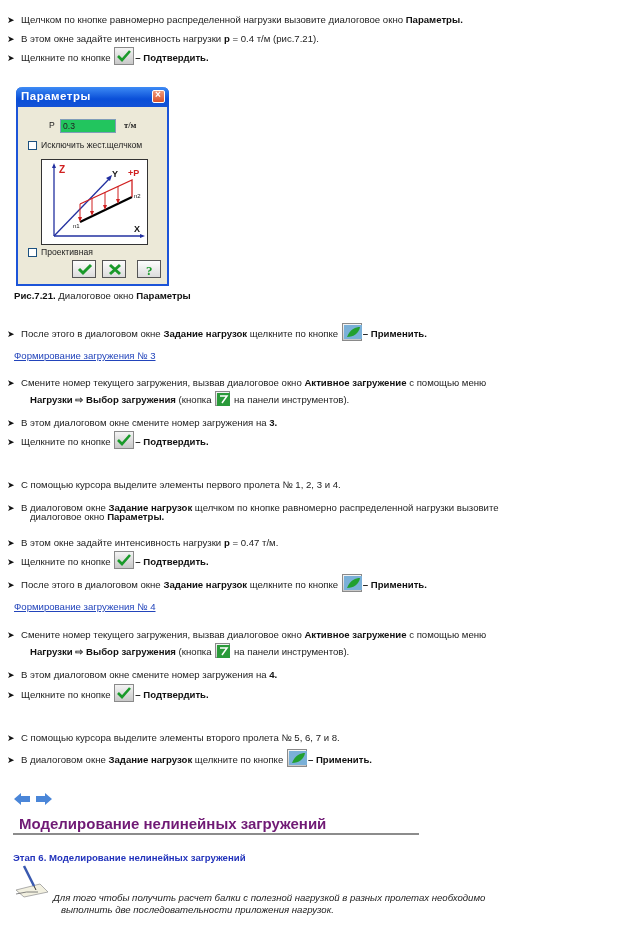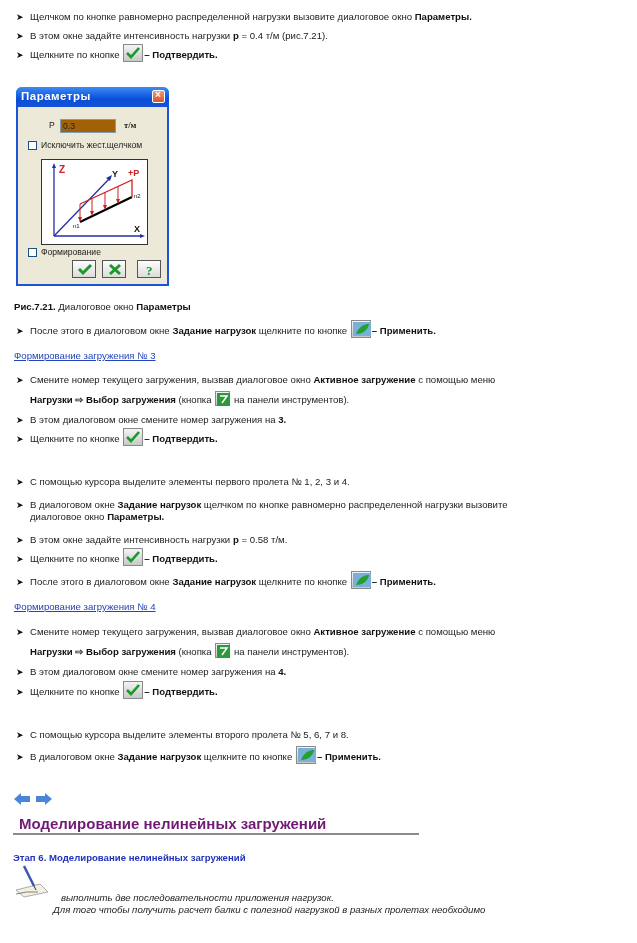--- a/index.html
+++ b/index.html
@@ -1,18 +1,18 @@
 <!DOCTYPE html>
 <html><head>
 <meta charset="utf-8">
 <style>
   html, body { margin: 0; padding: 0; background: #ffffff; }
   body { width: 637px; height: 943px; position: relative; overflow: hidden;
          font-family: "Liberation Sans", sans-serif; font-size: 9.6px; color: #222; }
-  .bul { position: absolute; left: 16px; white-space: nowrap; line-height: 14px; }
+  .bul { position: absolute; left: 7px; white-space: nowrap; line-height: 20px; }
   .bul .arrow { display: inline-block; width: 14px; font-size: 9px; color: #111; }
   .cont { position: absolute; left: 30px; white-space: nowrap; line-height: 13px; }
   b { font-weight: bold; color: #111; }
   .link { position: absolute; left: 14px; color: #2244bb; text-decoration: underline; white-space: nowrap; font-size: 9.6px; }
   .btn-ok, .btn-apply, .btn-sel {
     display: inline-block; vertical-align: middle; width: 20px; height: 18px; margin: -5px 1px 0 1px;
     border: 1px solid #8a8a8a; background: linear-gradient(#f4f4f4, #c8c8c8); position: relative; box-sizing: border-box;
   }
   .btn-ok svg, .btn-apply svg, .btn-sel svg { position: absolute; left: 1px; top: 1px; }
   .btn-sel { width: 15px; height: 15px; margin-top: -4px; }
@@ -20,29 +20,29 @@
   
   .dlg { position: absolute; left: 16px; top: 87px; width: 153px; height: 199px;
          background: #ece9d8; border: 2px solid #1c54d8; border-top: none; border-radius: 6px 6px 0 0; box-sizing: border-box; }
   .dlg-title { position: absolute; left: -2px; top: 0; width: 153px; height: 20px; border-radius: 6px 6px 0 0;
                background: linear-gradient(#3d8bf5, #0a4fd8 60%, #1452d6); }
   .dlg-title span { position: absolute; left: 5px; top: 3px; color: #fff; font-weight: bold; font-size: 11.5px; letter-spacing: 0.5px; }
   .dlg-close { position: absolute; right: 4px; top: 3px; width: 13px; height: 13px; border-radius: 2px;
                background: linear-gradient(#f09a7a, #d8512a); border: 1px solid #fff; box-sizing: border-box; }
   .dlg-close span { position: absolute; left: 2px; top: -2px; color: #fff; font-size: 10px; font-weight: bold; }
   .dlg-lbl { position: absolute; font-size: 8.6px; color: #222; white-space: nowrap; }
-  .dlg-input { position: absolute; left: 42px; top: 32px; width: 56px; height: 14px; background: #a16207;
+  .dlg-input { position: absolute; left: 42px; top: 32px; width: 56px; height: 14px; background: #22c55e;
                border: 1px solid #7f9db9; box-sizing: border-box; font-size: 8.6px; padding-left: 2px; line-height: 12px; }
   .chk { position: absolute; width: 9px; height: 9px; background: #fff; border: 1px solid #1c5180; box-sizing: border-box; }
   .diagram { position: absolute; left: 23px; top: 72px; width: 107px; height: 86px; background: #fff; border: 1px solid #333; box-sizing: border-box; }
   .dbtn { position: absolute; top: 173px; width: 24px; height: 18px; background: linear-gradient(#fdfdfd,#dcdcdc);
           border: 1px solid #555; box-sizing: border-box; }
   .dbtn svg { position: absolute; left: 4px; top: 2px; }
 
-  .caption { position: absolute; left: 14px; top: 290px; white-space: nowrap; font-size: 9.6px; margin-top: 11px; }
+  .caption { position: absolute; left: 14px; top: 290px; white-space: nowrap; font-size: 9.6px; }
 
   .nav-arrows { position: absolute; left: 14px; top: 792px; }
   .h2 { position: absolute; left: 19px; top: 815px; font-size: 15px; font-weight: bold; color: #701a75; white-space: nowrap; }
   .h2-rule { position: absolute; left: 13px; top: 833px; width: 406px; height: 2px; background: #8c8c8c; }
   .stage { position: absolute; left: 13px; top: 852px; font-size: 9.6px; font-weight: bold; color: #2233bb; white-space: nowrap; }
   .note-ico { position: absolute; left: 14px; top: 864px; }
   .note { position: absolute; left: 53px; top: 892px; font-style: italic; font-size: 9.6px; line-height: 12px; color: #222; }
 </style>
 </head>
 <body>
@@ -85,21 +85,21 @@
       <line x1="76" y1="26" x2="76" y2="42" stroke="#d02020" stroke-width="1"></line>
       <polygon points="38,62 36,57 40,57" fill="#d02020"></polygon>
       <polygon points="50,56 48,51 52,51" fill="#d02020"></polygon>
       <polygon points="63,50 61,45 65,45" fill="#d02020"></polygon>
       <polygon points="76,44 74,39 78,39" fill="#d02020"></polygon>
       <text x="31" y="68" fill="#111" font-size="6" font-family="Liberation Sans, sans-serif">n1</text>
       <text x="92" y="38" fill="#111" font-size="6" font-family="Liberation Sans, sans-serif">n2</text>
     </svg>
   </div>
   <div class="chk" style="left:10px;top:161px"></div>
-  <div class="dlg-lbl" style="left:23px;top:160px">Формирование</div>
+  <div class="dlg-lbl" style="left:23px;top:160px">Проективная</div>
   <div class="dbtn" style="left:54px">
       <svg width="16" height="13" viewBox="0 0 16 13">
         <path d="M2 6 L6 10 L14 2" fill="none" stroke="#1a9a2a" stroke-width="3"></path>
       </svg>
     </div>
   <div class="dbtn" style="left:84px">
       <svg width="16" height="13" viewBox="0 0 16 13">
         <path d="M3 2 L13 11 M13 2 L3 11" fill="none" stroke="#1a9a2a" stroke-width="3"></path>
       </svg>
     </div>
@@ -123,21 +123,21 @@
         <rect width="13" height="13" fill="#2a9a3a"></rect>
         <path d="M3 3 L10 3 L5 10" fill="none" stroke="#fff" stroke-width="1.5"></path>
       </svg></span><span> на панели инструментов).</span></div>
 <div class="bul" style="top:413px"><span class="arrow">➤</span><span>В этом диалоговом окне смените номер загружения на </span><b>3.</b></div>
 <div class="bul" style="top:432px"><span class="arrow">➤</span><span>Щелкните по кнопке </span><span class="btn-ok"><svg width="16" height="14" viewBox="0 0 16 14">
         <path d="M2 7 L6 11 L14 2" fill="none" stroke="#1a9a2a" stroke-width="2.6"></path>
       </svg></span><b>– Подтвердить.</b></div>
 <div class="bul" style="top:475px"><span class="arrow">➤</span><span>С помощью курсора выделите элементы первого пролета № 1, 2, 3 и 4.</span></div>
 <div class="bul" style="top:498px"><span class="arrow">➤</span><span>В диалоговом окне </span><b>Задание нагрузок</b><span> щелчком по кнопке равномерно распределенной нагрузки вызовите</span></div>
 <div class="cont" style="top:510px"><span>диалоговое окно </span><b>Параметры.</b></div>
-<div class="bul" style="top:533px"><span class="arrow">➤</span><span>В этом окне задайте интенсивность нагрузки </span><b>p</b><span> = 0.58 т/м.</span></div>
+<div class="bul" style="top:533px"><span class="arrow">➤</span><span>В этом окне задайте интенсивность нагрузки </span><b>p</b><span> = 0.47 т/м.</span></div>
 <div class="bul" style="top:552px"><span class="arrow">➤</span><span>Щелкните по кнопке </span><span class="btn-ok"><svg width="16" height="14" viewBox="0 0 16 14">
         <path d="M2 7 L6 11 L14 2" fill="none" stroke="#1a9a2a" stroke-width="2.6"></path>
       </svg></span><b>– Подтвердить.</b></div>
 <div class="bul" style="top:575px"><span class="arrow">➤</span><span>После этого в диалоговом окне </span><b>Задание нагрузок</b><span> щелкните по кнопке </span><span class="btn-apply"><svg width="18" height="14" viewBox="0 0 18 14">
         <rect x="0" y="0" width="18" height="14" fill="#7ab0d8"></rect>
         <path d="M3 12 C6 4 12 2 16 2 C15 8 10 12 3 12Z" fill="#22a030"></path>
       </svg></span><b>– Применить.</b></div>
 
 <div class="link" style="top:601px">Формирование загружения № 4</div>
 <div class="bul" style="top:625px"><span class="arrow">➤</span><span>Смените номер текущего загружения, вызвав диалоговое окно </span><b>Активное загружение</b><span> с помощью меню</span></div>
@@ -170,15 +170,15 @@
 <div class="stage">Этап 6. Моделирование нелинейных загружений</div>
 <div class="note-ico">
   <svg width="36" height="34" viewBox="0 0 36 34">
     <polygon points="2,26 26,20 34,28 10,33" fill="#f2f0e0" stroke="#999" stroke-width="0.8"></polygon>
     <line x1="10" y1="2" x2="20" y2="22" stroke="#3a5ab0" stroke-width="2.5"></line>
     <line x1="20" y1="22" x2="22" y2="26" stroke="#333" stroke-width="1"></line>
     <path d="M2 30 Q12 27 24 28" fill="none" stroke="#666" stroke-width="0.8"></path>
   </svg>
 </div>
 <div class="note">
+  <div>Для того чтобы получить расчет балки с полезной нагрузкой в разных пролетах необходимо</div>
   <div style="padding-left:8px">выполнить две последовательности приложения нагрузок.</div>
-  <div>Для того чтобы получить расчет балки с полезной нагрузкой в разных пролетах необходимо</div>
 </div>
 
 </body></html>

